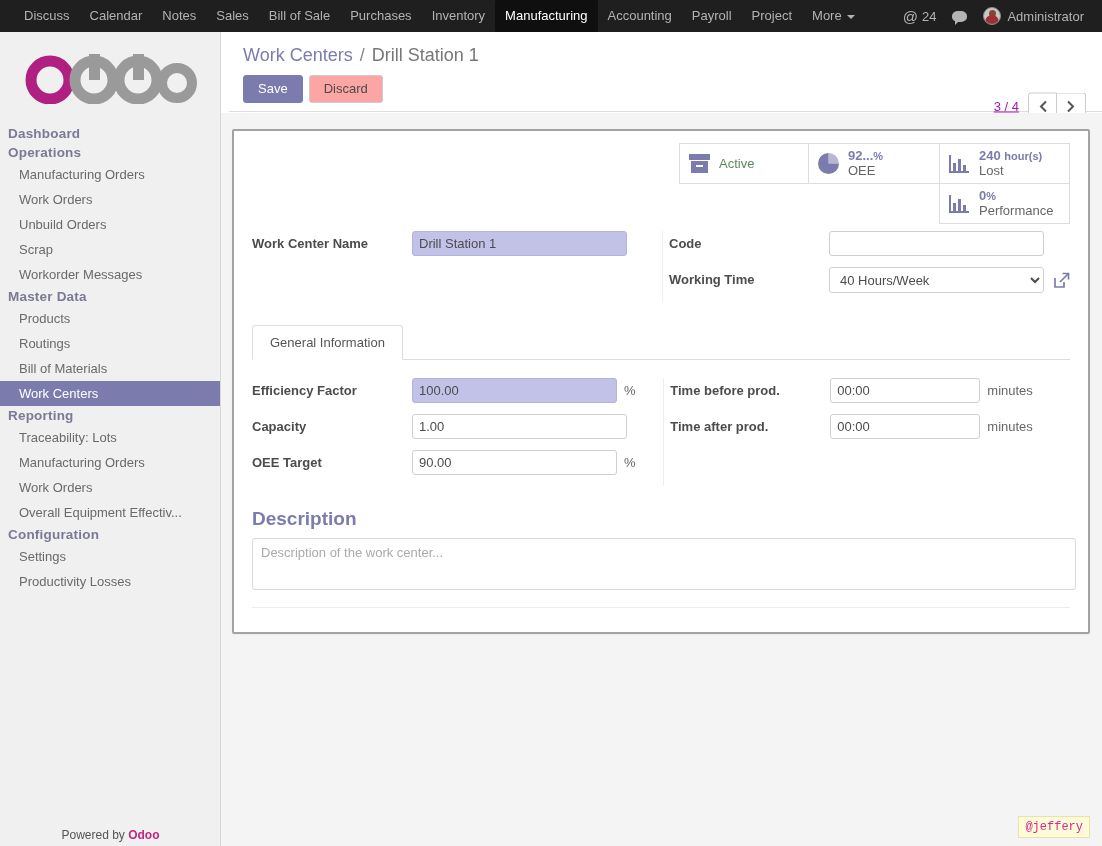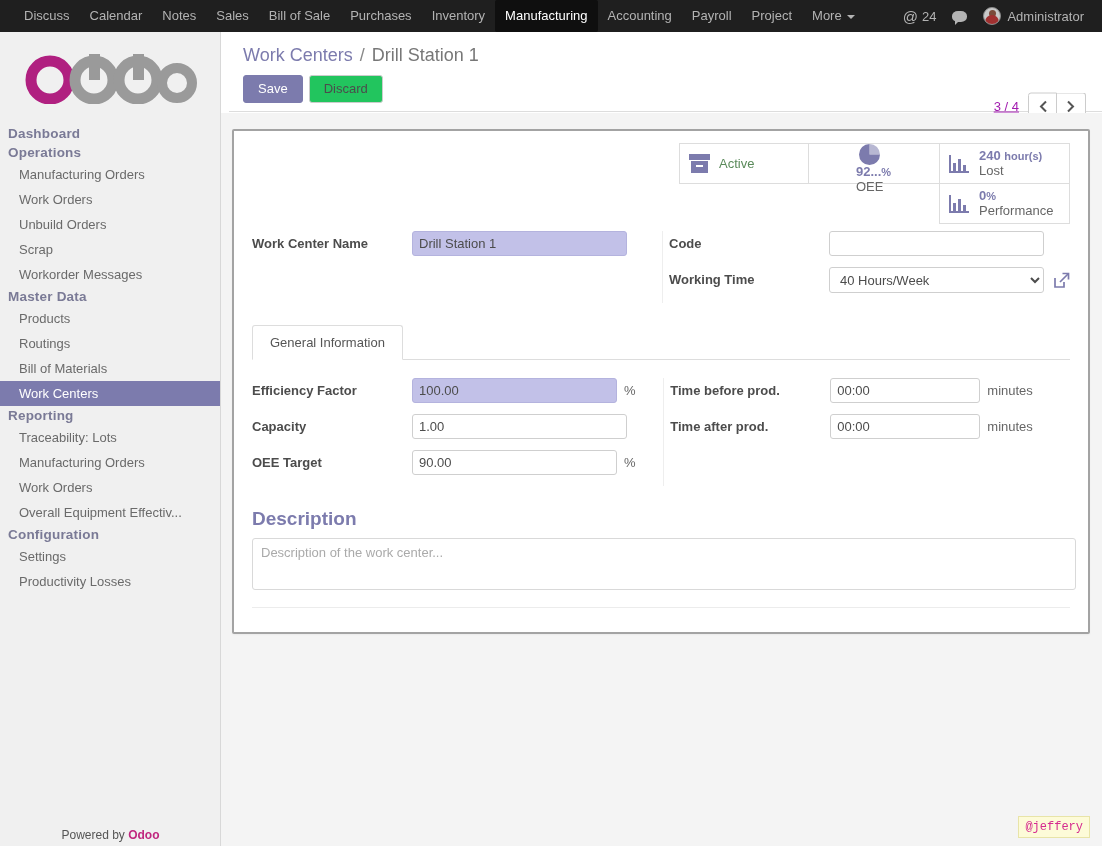--- a/index.html
+++ b/index.html
@@ -153,21 +153,21 @@
   }
   .breadcrumb .sep { color: #888; margin: 0 2px; }
   .btn-row { margin-top: 9px; display: flex; gap: 6px; }
   .btn {
     font-size: 13px;
     padding: 5px 14px;
     border-radius: 3px;
     cursor: pointer;
     line-height: 16px;
     border: 1px solid #cccccc;
-    background: #22c55e;
+    background: #fca5a5;
     color: #4c4c4c;
   }
   .btn.primary {
     background: #7c7bad;
     border-color: #7c7bad;
     color: #ffffff;
   }
 
   .pager {
     position: absolute; right: 16px; top: 74px;
@@ -241,21 +241,21 @@
   .stat-lbl {
     font-size: 13px;
     color: #666666;
     display: block;
   }
   .stat-active-label {
     font-size: 13px;
     color: #5a8a5a;
   }
   .stat-w1 { width: 130px; }
-  .stat-w2 { width: 132px; flex-direction: column; }
+  .stat-w2 { width: 132px; }
   .stat-w3 { width: 131px; }
 
   
   .form-top {
     display: flex;
     padding-top: 84px;
   }
   .grp-left { width: 400px; }
   .grp-right { width: 420px; margin-left: 24px; border-left: 1px solid #eeeeee; padding-left: 0; }
   .frow {

